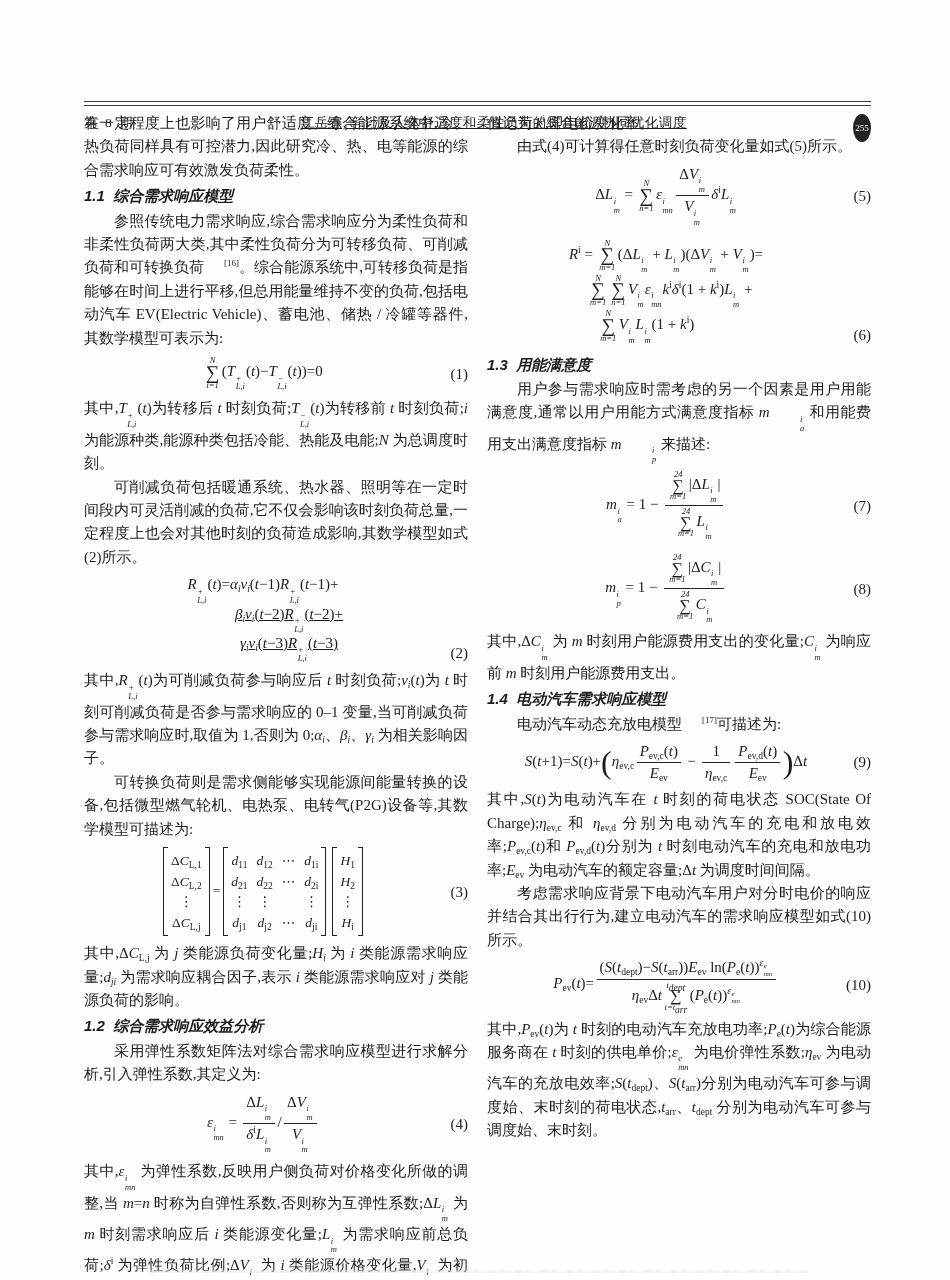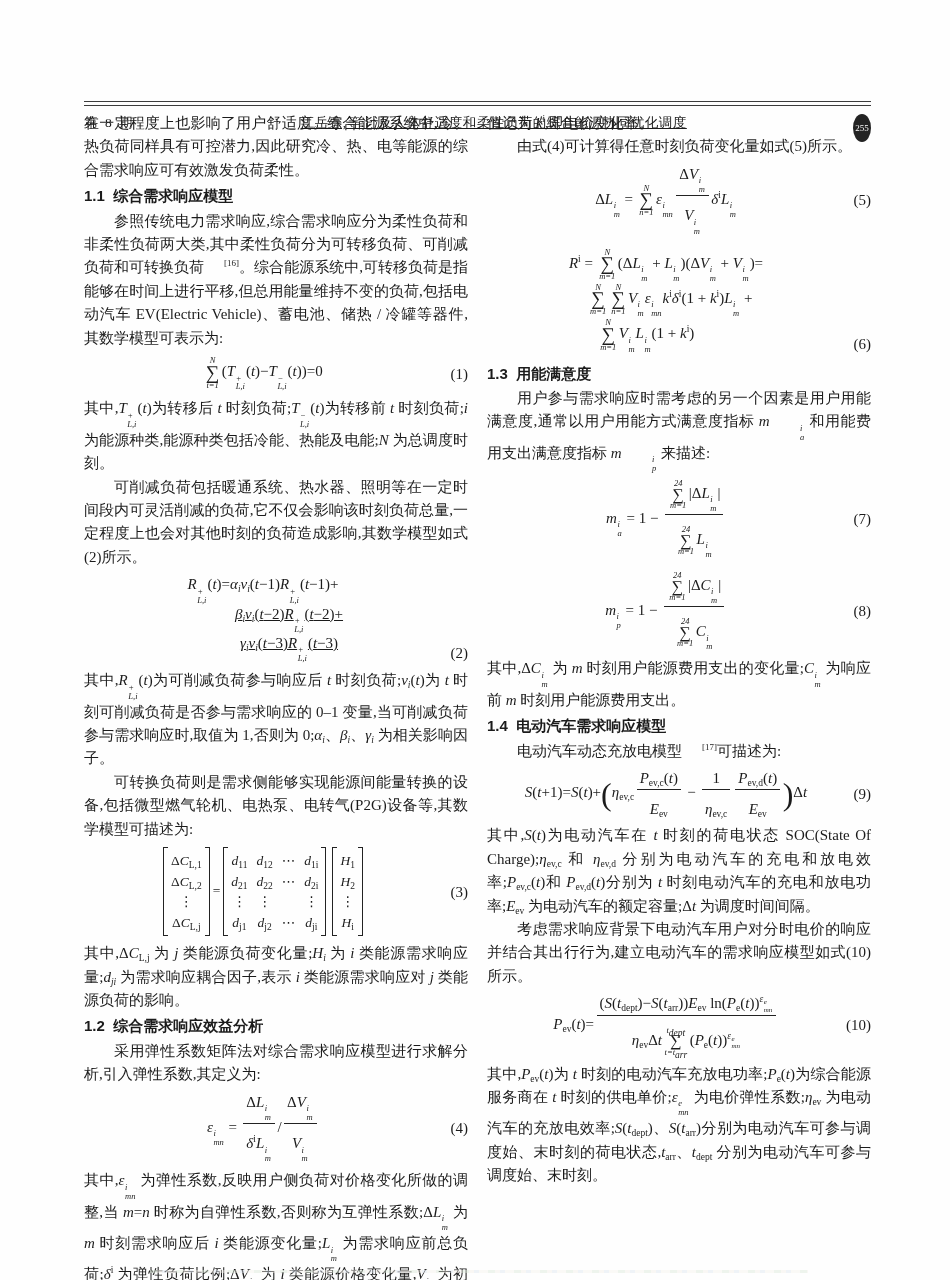--- a/index.html
+++ b/index.html
@@ -11,42 +11,42 @@
   .hdr .rt{flex:1;text-align:center;letter-spacing:0.5px;text-decoration:underline;}
   .hdr .badge{flex:0 0 auto;width:18px;height:28px;border-radius:50%;background:#232323;color:#fafafa;
               display:flex;align-items:center;justify-content:center;font-size:9px;letter-spacing:0;}
   .rule{position:absolute;top:101px;left:84px;width:787px;height:2.5px;
         border-top:1.6px solid #3c3c3c;border-bottom:1.6px solid #3c3c3c;}
   
   .cols{position:absolute;top:112px;left:84px;width:787px;display:flex;gap:19px;}
   .col{width:384px;font-size:15px;line-height:23.4px;text-align:justify;}
   .blk{margin:0;}
   .blk.pi{text-indent:2em;}
-  .blk.h{font-family:"Liberation Sans","DejaVu Sans",sans-serif;font-weight:700;margin:2px 0;text-indent:0;}
+  .blk.h{font-family:"Liberation Sans","DejaVu Sans",sans-serif;font-weight:700;margin:2px 0;text-indent:0;font-style:italic;}
   sup,sub{font-size:9.5px;line-height:0;}
   sup{vertical-align:6px;} sub{vertical-align:-3px;}
   sup.ref{font-style:normal;font-size:9px;vertical-align:6px;margin-left:20px;}
   i{font-style:italic;}
   
   .ss{display:inline-flex;flex-direction:column;font-size:8.5px;line-height:1.05;vertical-align:-4.5px;
       text-align:left;font-style:italic;margin:0 1px 0 0.5px;}
   sup .ss{font-size:7px;vertical-align:-2px;}
   
   .eq{position:relative;text-align:center;padding:6px 26px 6px 0;font-size:15px;line-height:1.25;text-indent:0;}
   .eq .no{position:absolute;right:0;top:50%;transform:translateY(-50%);font-style:normal;font-size:15px;}
   .eq2 .no,.eq6 .no{top:auto;bottom:6px;transform:none;}
   .eq .ln{display:block;}
   .eq2 .ln2,.eq2 .ln3{padding-left:52px;text-decoration:underline;}
   .eq6 .ln2{padding-left:8px;}
   .eq6 .ln3{padding-right:40px;}
   .sum{display:inline-flex;flex-direction:column;align-items:center;vertical-align:middle;line-height:1;margin:0 2.5px;}
   .sum .lt,.sum .lb{font-size:8.5px;font-style:italic;}
   .sum .sg{font-size:19px;line-height:0.85;font-style:normal;}
   .sum.sm .sg{font-size:16px;}
-  .frac{display:inline-flex;flex-direction:column;vertical-align:middle;text-align:center;margin:0 2.5px;line-height:1.25;gap:9px;}
+  .frac{display:inline-flex;flex-direction:column;vertical-align:middle;text-align:center;margin:0 2.5px;line-height:1.25;}
   .frac>.fn{border-bottom:1px solid #222;padding:0 3px 1px 3px;}
   .frac>.fd{padding:1px 3px 0 3px;}
   .big{font-size:32px;font-weight:300;vertical-align:middle;line-height:0.7;font-style:normal;}
   
   .eq3{font-size:13.5px;}
   .bmat{display:inline-flex;flex-direction:column;justify-content:center;gap:1px;position:relative;
         padding:4px 8px;margin:0 3px;vertical-align:middle;line-height:1.45;}
   .bmat::before{content:'';position:absolute;top:0;bottom:0;left:0;width:4px;
         border:1.3px solid #222;border-right:none;}
   .bmat::after{content:'';position:absolute;top:0;bottom:0;right:0;width:4px;

